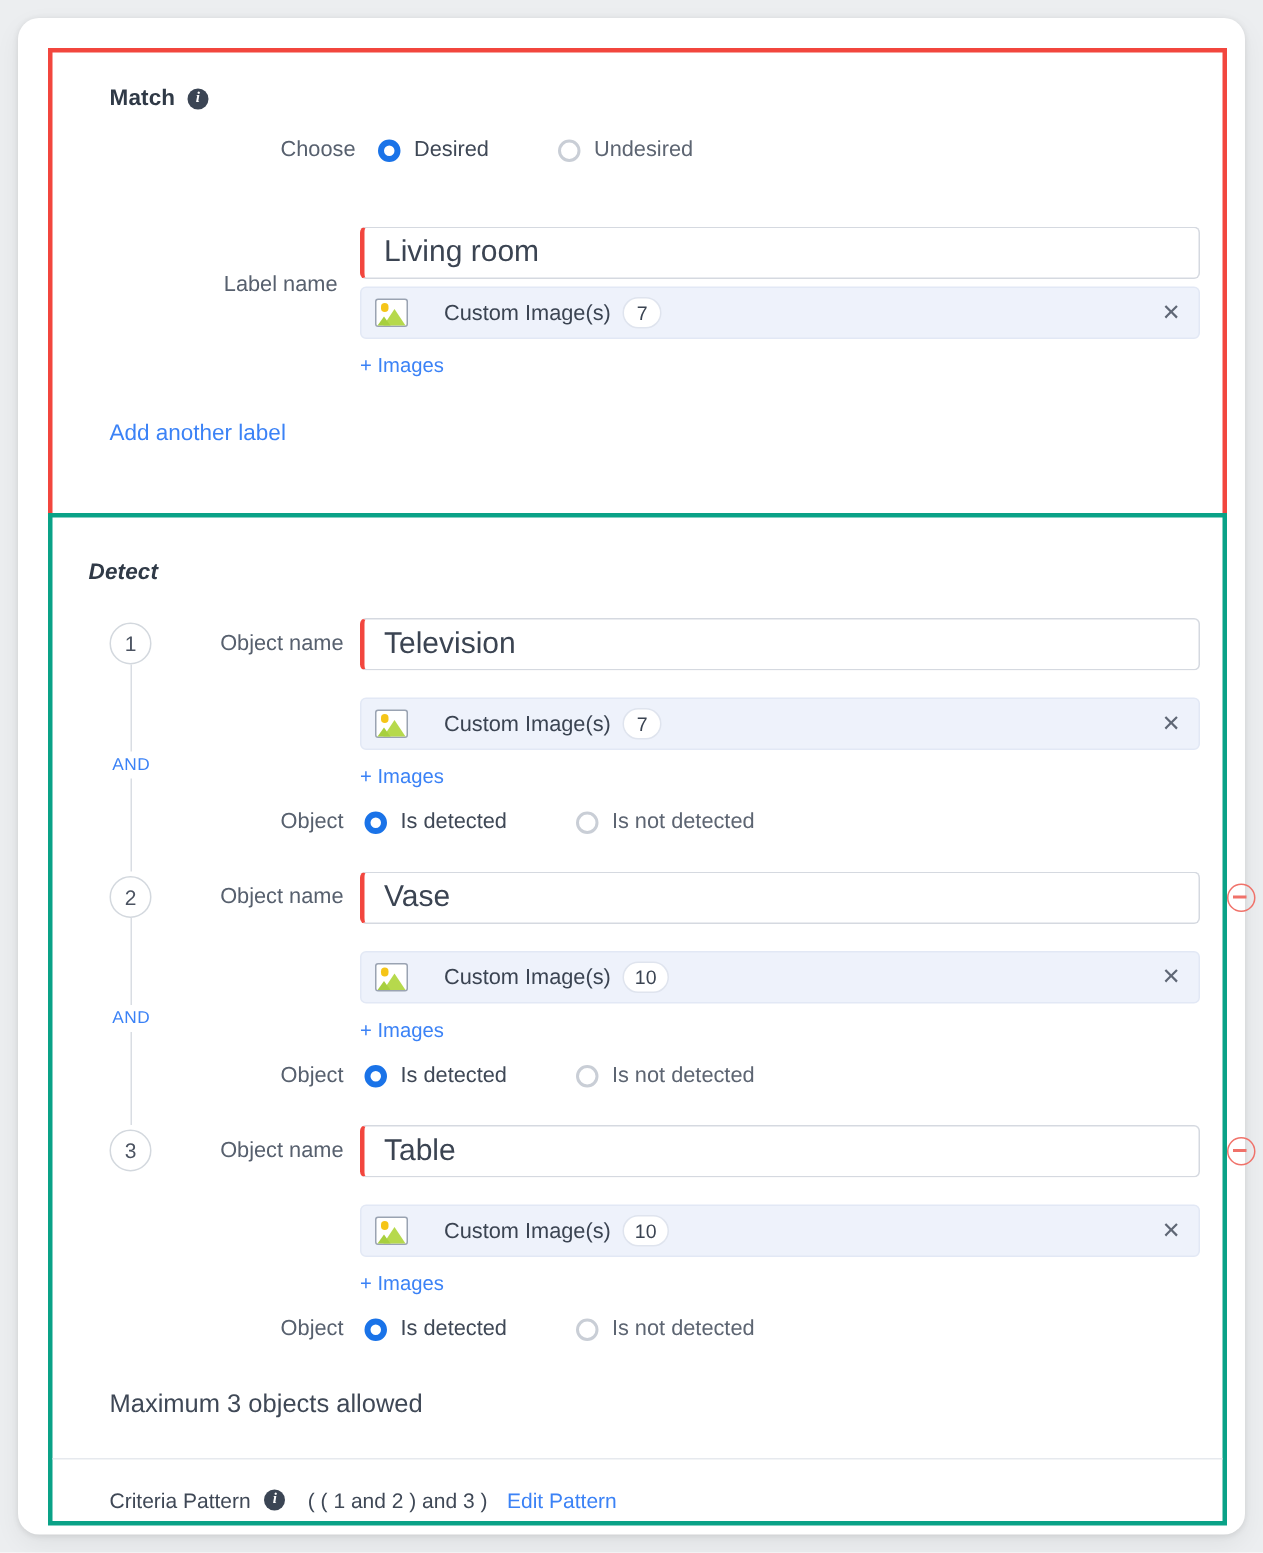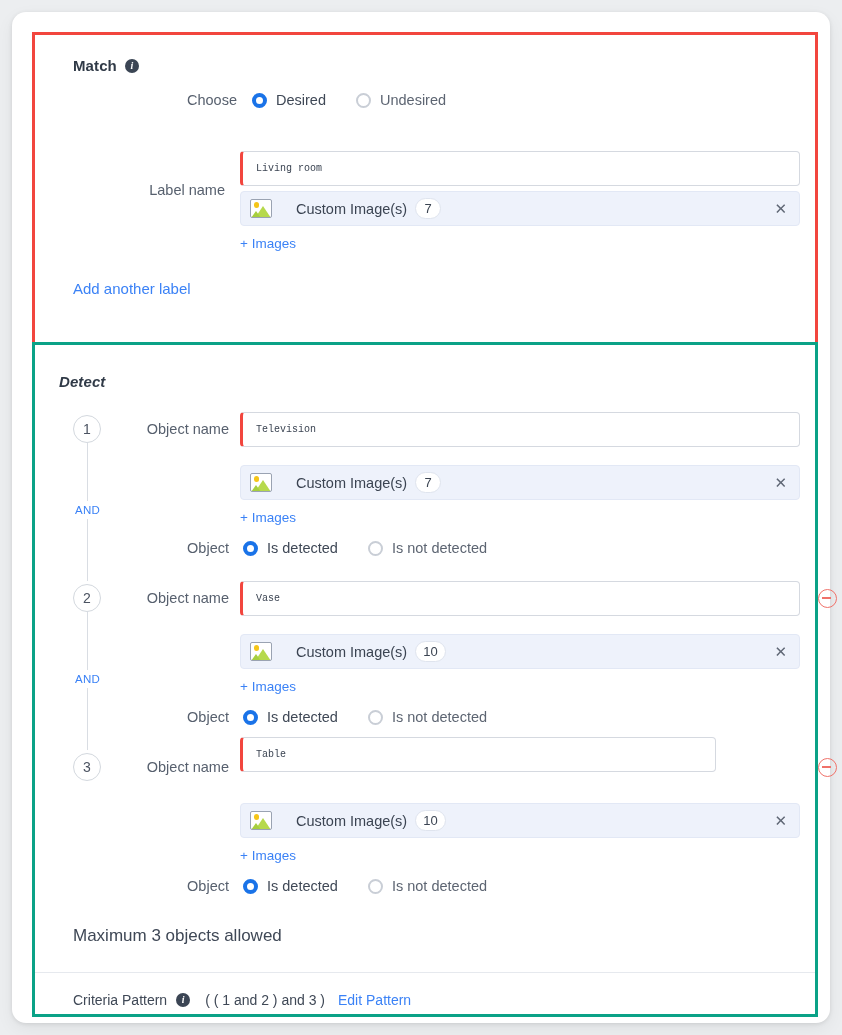--- a/index.html
+++ b/index.html
@@ -75,21 +75,21 @@
     font-weight: bold;
     font-style: italic;
     line-height: 14px;
     text-align: center;
     font-family: "Liberation Serif", serif;
     vertical-align: 1px;
   }
 
   
   .radio-group { display: flex; align-items: center; gap: 9px; }
-  .radio-set   { display: flex; align-items: center; gap: 30px; }
+  .radio-set   { display: flex; align-items: center; gap: 46px; }
 
   .radio-dot {
     width: 15px; height: 15px;
     border-radius: 50%;
     border: 2px solid #c9ced6;
     background: #fff;
     flex: none;
     position: relative;
   }
   .radio-dot.checked {
@@ -106,24 +106,23 @@
   
   .text-input {
     height: 35px;
     background: #ffffff;
     border: 1px solid #d5d9e0;
     border-left: 3px solid #f2463e;
     border-radius: 4px;
     display: flex;
     align-items: center;
     padding-left: 13px;
-    font-size: 10px;
+    font-size: 20px;
     color: #3b4椅;
     color: #3b4452;
-    font-family: Liberation Mono, monospace;
   }
 
   
   .chip {
     height: 35px;
     background: #eef2fb;
     border: 1px solid #e2e8f5;
     border-radius: 4px;
     display: flex;
     align-items: center;
@@ -380,21 +379,21 @@
             <span class="radio-dot"></span>
             <span class="radio-label muted">Is not detected</span>
           </div>
         </div>
       </div>
     </div>
 
     <div>
       <div class="abs step-badge" style="left:38px; top:408px;">3</div>
       <div class="abs field-label" style="left:74px; top:414px; width:120px;">Object name</div>
-      <div class="abs text-input" style="left:205px; top:392px; width:476px;">Table</div>
+      <div class="abs text-input" style="left:205px; top:405px; width:560px;">Table</div>
       <div class="abs remove-btn" style="left:783px; top:413px;"></div>
 
       <div class="abs chip" style="left:205px; top:458px; width:560px;">
         <span class="chip-icon">
           <span class="sun"></span>
             <span class="mt-big"></span>
             <span class="mt-small"></span>
         </span>
         <span class="chip-text">Custom Image(s)</span>
         <span class="chip-count">10</span>

